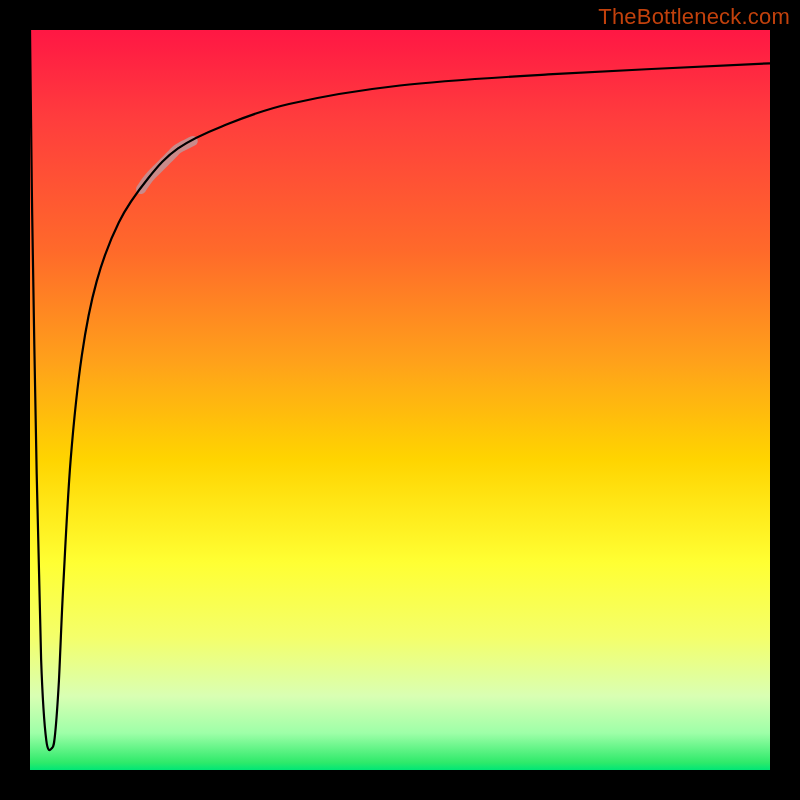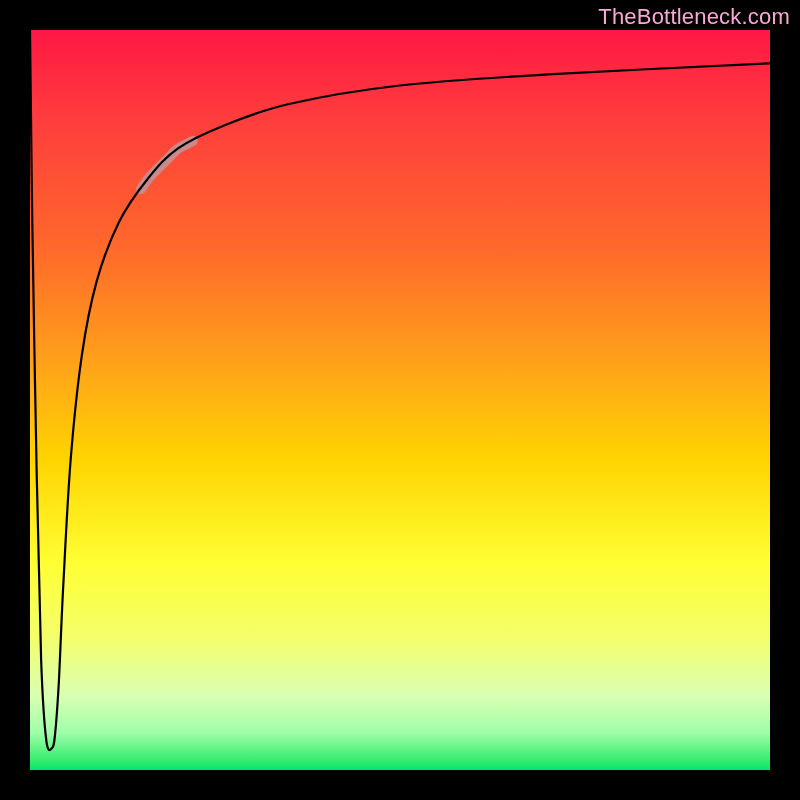--- a/index.html
+++ b/index.html
@@ -44,21 +44,21 @@
     position: absolute;
     left: 0;
     top: 0;
     width: 740px;
     height: 740px;
   }
   .watermark {
     position: absolute;
     top: 4px;
     right: 10px;
-    color: #f9a8d4;
+    color: #c2410c;
     font-size: 22px;
     letter-spacing: 0.2px;
     user-select: none;
   }
 </style>
 </head>
 <body>
 
 <div class="watermark">TheBottleneck.com</div>
 

